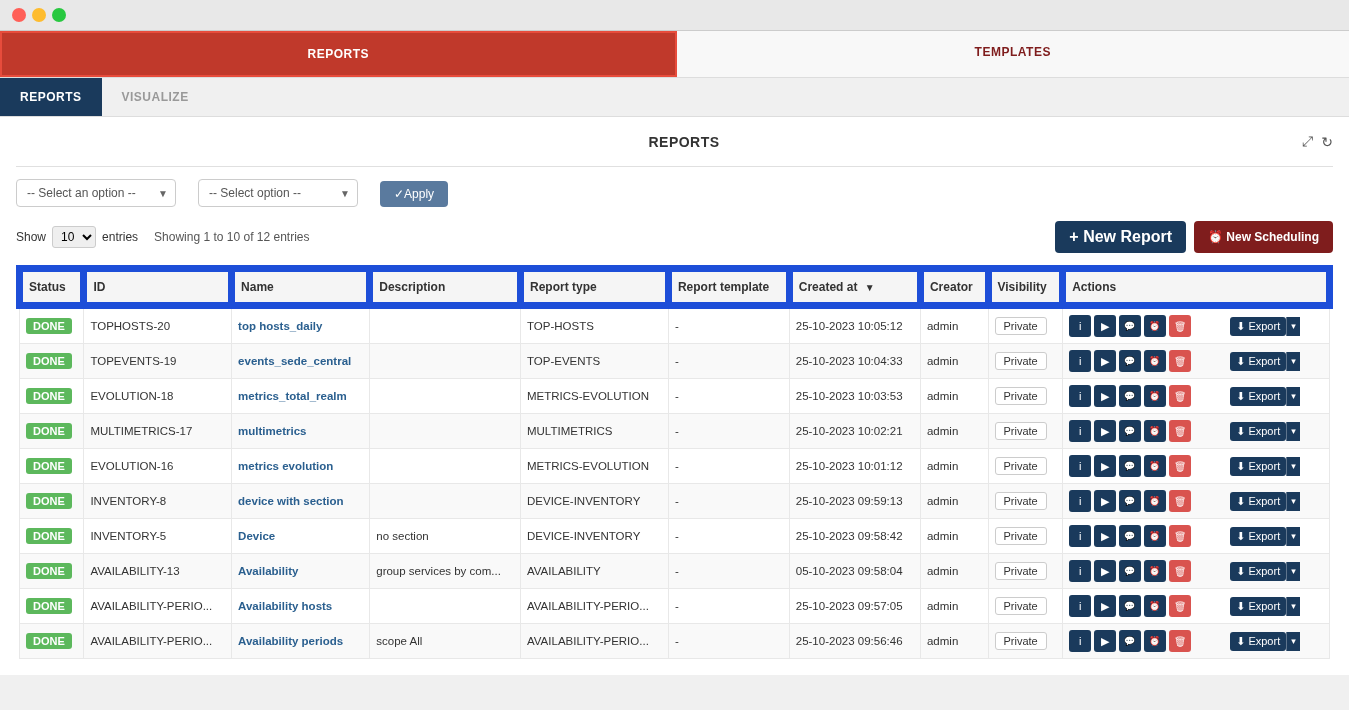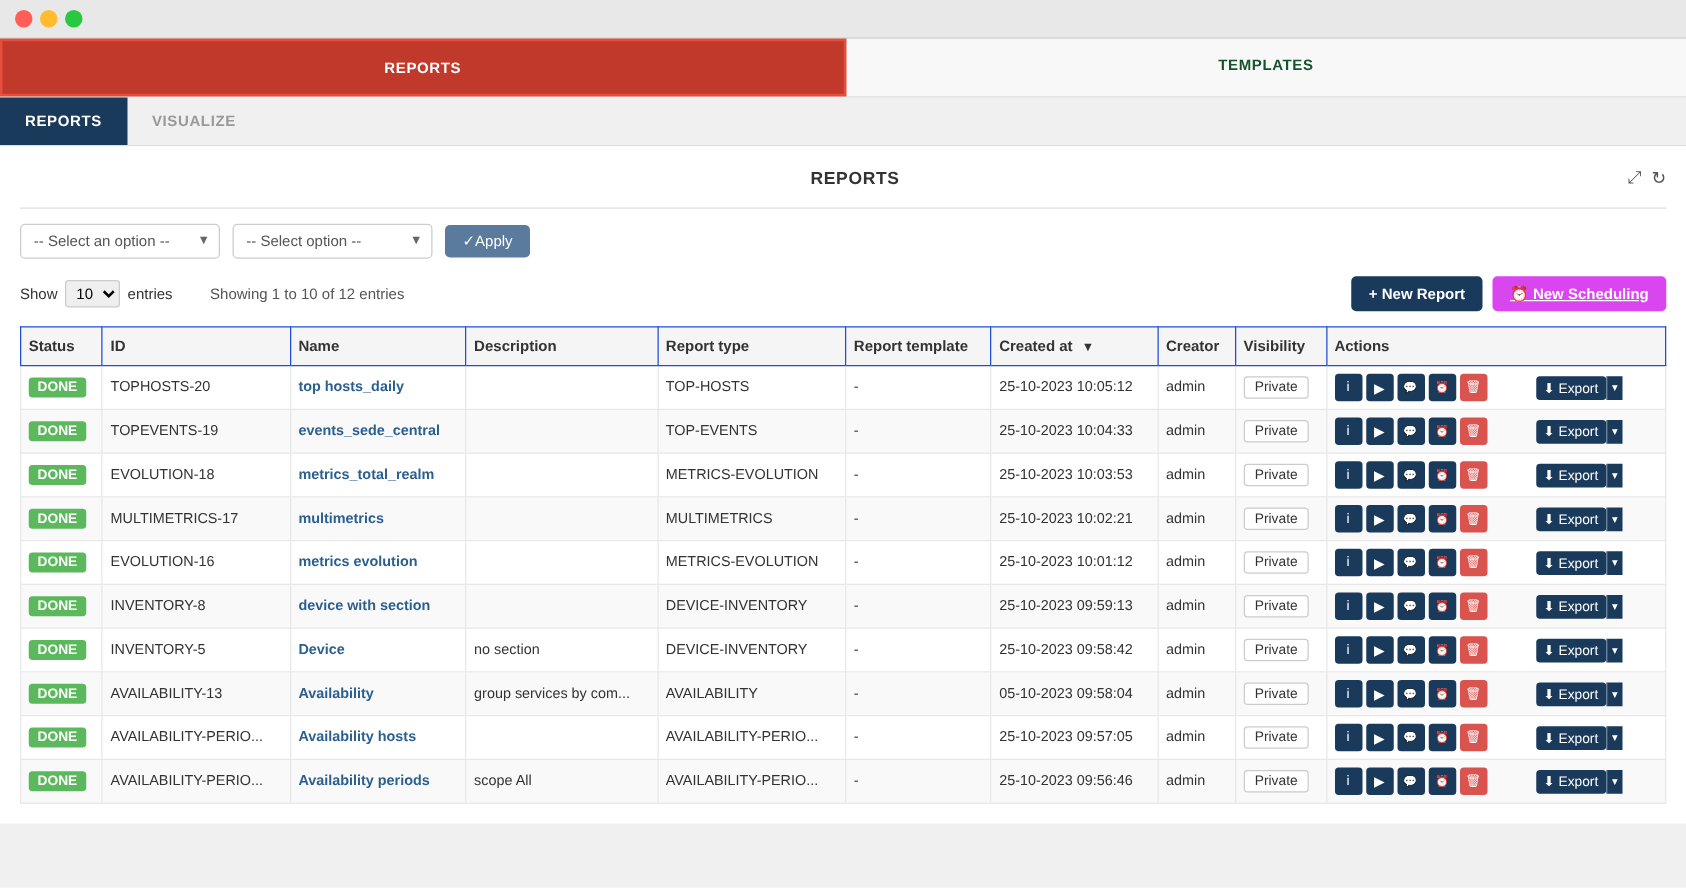--- a/index.html
+++ b/index.html
@@ -7,58 +7,58 @@
     
     
     .window-chrome { background: #e8e8e8; padding: 8px 12px; display: flex; align-items: center; gap: 6px; border-bottom: 1px solid #ccc; }
     .chrome-btn { width: 14px; height: 14px; border-radius: 50%; border: none; cursor: pointer; }
     .chrome-close { background: #ff5f57; }
     .chrome-min { background: #febc2e; }
     .chrome-max { background: #28c840; }
     
     
     .main-tabs { display: flex; border-bottom: 1px solid #ddd; background: #f8f8f8; }
-    .main-tab { flex: 1; text-align: center; padding: 14px; font-size: 12px; font-weight: bold; letter-spacing: 0.5px; color: #14532d; cursor: pointer; border-bottom: 2px solid transparent; text-transform: uppercase; }
+    .main-tab { flex: 1; text-align: center; padding: 14px; font-size: 12px; font-weight: bold; letter-spacing: 0.5px; color: #7f1d1d; cursor: pointer; border-bottom: 2px solid transparent; text-transform: uppercase; }
     .main-tab.active { background: #c0392b; color: white; border: 2px solid #e74c3c; }
     .main-tab.reports-tab { color: white; }
     
     
     .sub-nav { display: flex; border-bottom: 1px solid #ddd; }
     .sub-nav-item { padding: 12px 20px; font-size: 12px; font-weight: bold; letter-spacing: 0.5px; cursor: pointer; text-transform: uppercase; }
     .sub-nav-item.active { background: #1a3a5c; color: white; }
     .sub-nav-item.inactive { color: #999; }
     
     
     .content { background: white; margin: 0; padding: 16px; }
     
     
     .reports-header { display: flex; align-items: center; justify-content: space-between; margin-bottom: 16px; }
     .reports-title { font-size: 14px; font-weight: bold; text-align: center; flex: 1; letter-spacing: 0.5px; }
     .header-icons { display: flex; gap: 8px; }
     .header-icon-btn { background: none; border: none; cursor: pointer; color: #555; font-size: 14px; }
     
     
-    .filter-row { display: flex; align-items: center; gap: 10px; margin-bottom: 14px; }
+    .filter-row { display: flex; align-items: flex-end; gap: 22px; margin-bottom: 14px; }
     .select-wrapper { position: relative; display: inline-block; }
     .filter-select { appearance: none; border: 1px solid #ccc; border-radius: 4px; padding: 6px 28px 6px 10px; font-size: 12px; color: #555; background: white; cursor: pointer; min-width: 160px; }
     .select-arrow { position: absolute; right: 8px; top: 50%; transform: translateY(-50%); pointer-events: none; color: #666; font-size: 10px; }
     .apply-btn { background: #5a7a9e; color: white; border: none; border-radius: 4px; padding: 6px 14px; font-size: 12px; cursor: pointer; display: flex; align-items: center; gap: 4px; }
     
     
     .table-controls { display: flex; align-items: center; justify-content: space-between; margin-bottom: 12px; }
     .show-entries { display: flex; align-items: center; gap: 6px; font-size: 12px; }
     .entries-select { border: 1px solid #ccc; border-radius: 3px; padding: 2px 4px; font-size: 12px; }
     .showing-info { font-size: 12px; color: #555; }
     .action-buttons { display: flex; gap: 8px; }
-    .new-report-btn { background: #1a3a5c; color: white; border: none; border-radius: 4px; padding: 7px 14px; font-size: 12px; cursor: pointer; font-weight: bold; }
-    .new-scheduling-btn { background: #d946ef; color: white; border: none; border-radius: 4px; padding: 7px 14px; font-size: 12px; cursor: pointer; font-weight: bold; display: flex; align-items: center; gap: 4px; text-decoration: underline; }
+    .new-report-btn { background: #1a3a5c; color: white; border: none; border-radius: 4px; padding: 7px 14px; font-size: 16px; cursor: pointer; font-weight: bold; }
+    .new-scheduling-btn { background: #7f1d1d; color: white; border: none; border-radius: 4px; padding: 7px 14px; font-size: 12px; cursor: pointer; font-weight: bold; display: flex; align-items: center; gap: 4px; }
     
     
     table { width: 100%; border-collapse: collapse; font-size: 11.5px; }
-    thead th { background: #f5f5f5; border: 1px solid #1d4ed8; padding: 8px 6px; text-align: left; font-weight: bold; font-size: 12px; color: #333; white-space: nowrap; }
+    thead th { background: #f5f5f5; border: 7px solid #1d4ed8; padding: 8px 6px; text-align: left; font-weight: bold; font-size: 12px; color: #333; white-space: nowrap; }
     tbody tr { border-bottom: 1px solid #eee; }
     tbody tr:nth-child(odd) { background: #fff; }
     tbody tr:nth-child(even) { background: #f9f9f9; }
     tbody td { border: 1px solid #e8e8e8; padding: 6px 6px; vertical-align: middle; }
     
     .status-done { background: #5cb85c; color: white; border-radius: 3px; padding: 2px 7px; font-size: 11px; font-weight: bold; display: inline-block; }
     .private-badge { background: white; border: 1px solid #ccc; border-radius: 3px; padding: 2px 8px; font-size: 11px; display: inline-block; }
     
     
     .action-icons { display: flex; align-items: center; gap: 3px; }
@@ -129,21 +129,21 @@
     <div class="select-wrapper">
       <select class="filter-select">
         <option>-- Select option --</option>
       </select>
       <span class="select-arrow">▼</span>
     </div>
     <button class="apply-btn">✓Apply</button>
   </div>
 
   <div class="table-controls">
-    <div style="display:flex; align-items:center; gap:30px;">
+    <div style="display:flex; align-items:center; gap:16px;">
       <div class="show-entries">
         <span>Show</span>
         <select class="entries-select">
           <option>10</option>
         </select>
         <span>entries</span>
       </div>
       <span class="showing-info">Showing 1 to 10 of 12 entries</span>
     </div>
     <div class="action-buttons">

